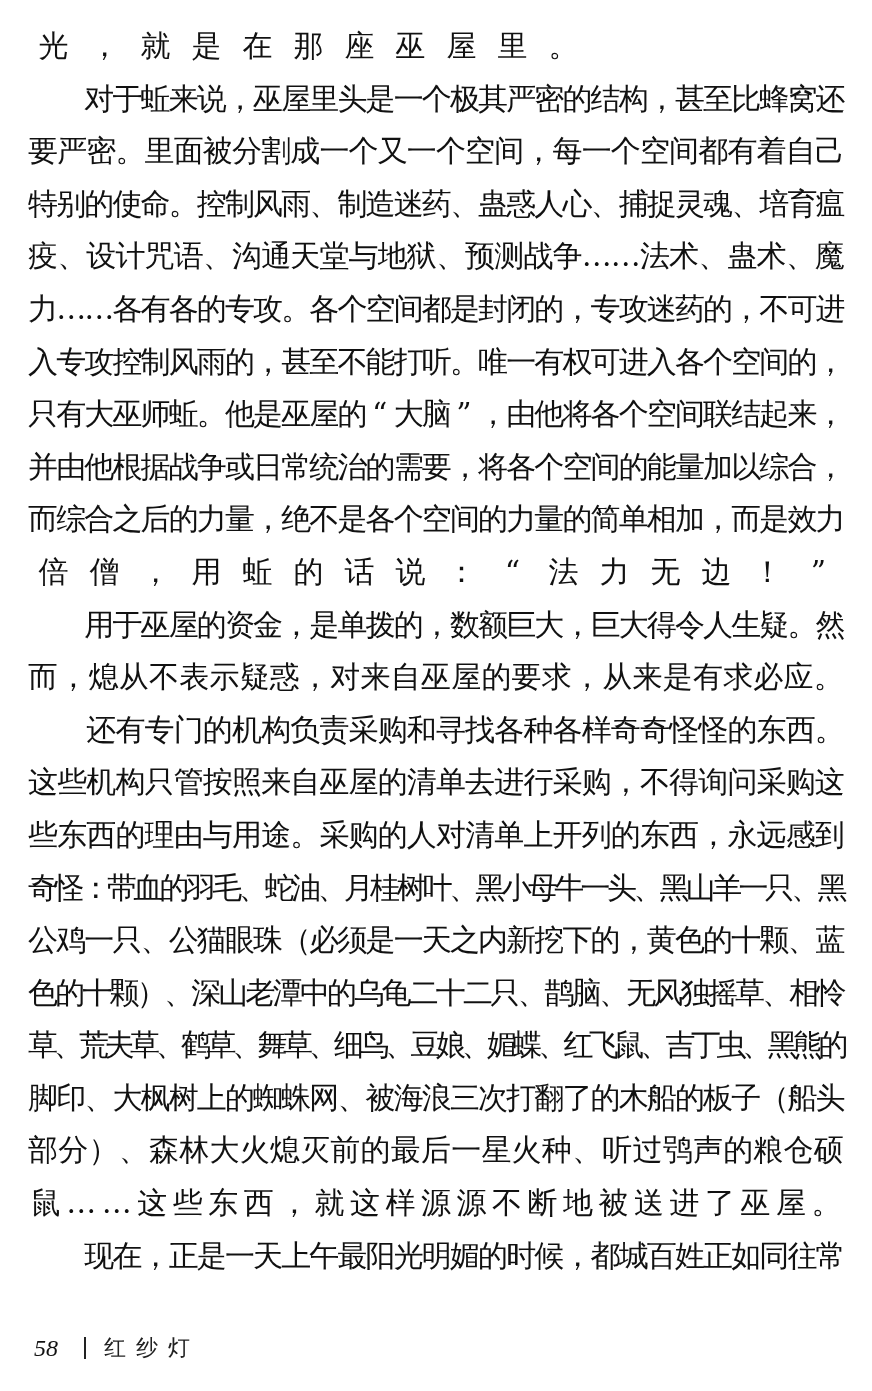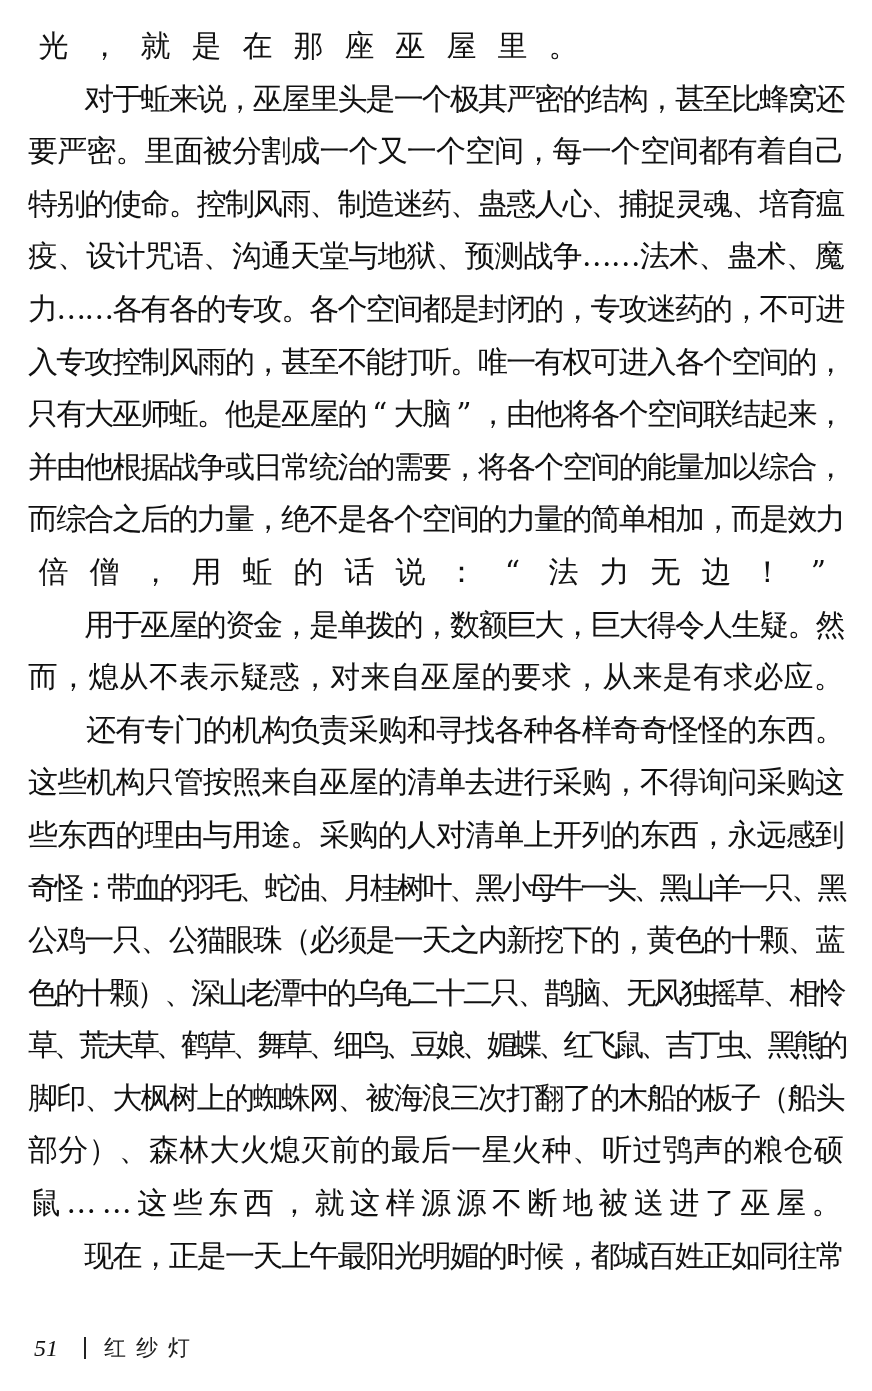--- a/index.html
+++ b/index.html
@@ -720,16 +720,16 @@
       <span class="ch" style="width: 28.1379px;">姓</span>
       <span class="ch" style="width: 28.1379px;">正</span>
       <span class="ch" style="width: 28.1379px;">如</span>
       <span class="ch" style="width: 28.1379px;">同</span>
       <span class="ch" style="width: 28.1379px;">往</span>
       <span class="ch" style="width: 28.1379px;">常</span>
     </div>
 </div>
 
 <div class="footer">
-  <span class="page-num">51</span>
+  <span class="page-num">58</span>
   <span class="sep"></span>
   <span class="book-title">红纱灯</span>
 </div>
 
 </body></html>

